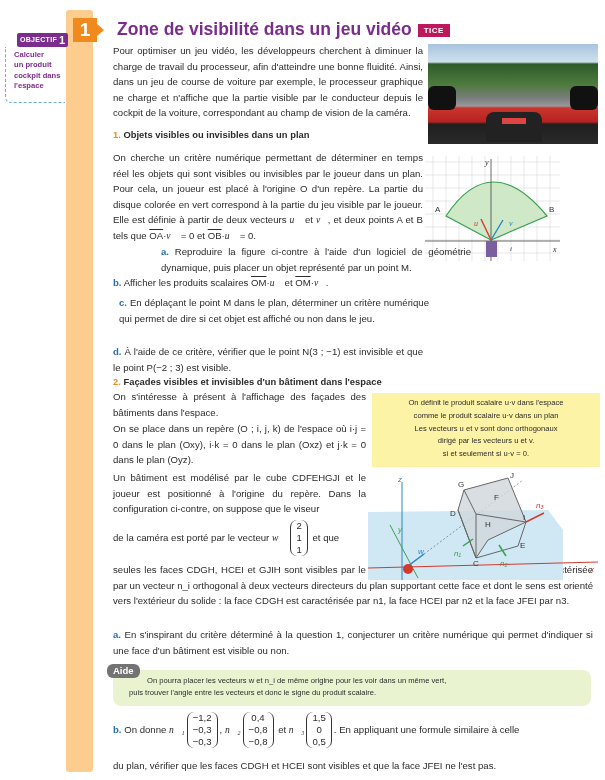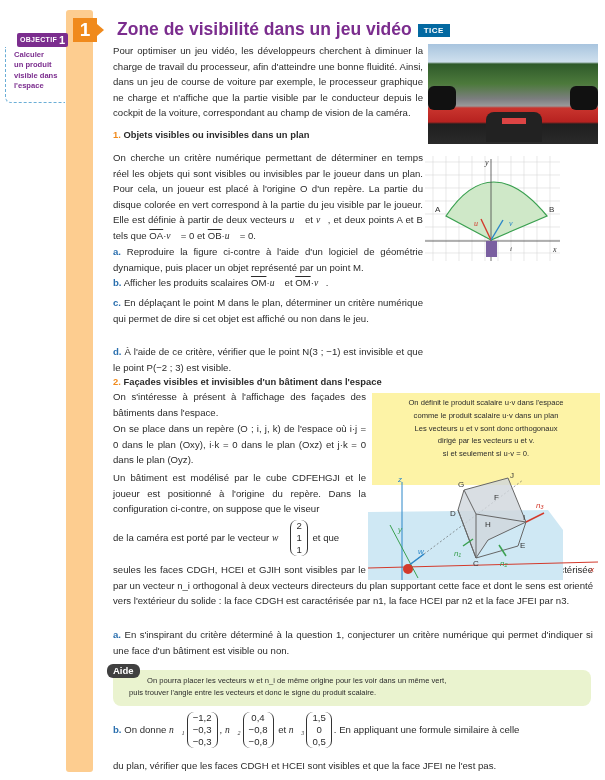--- a/index.html
+++ b/index.html
@@ -9,61 +9,61 @@
   .orange-bar { position: absolute; left: 66px; top: 10px; width: 27px; height: 762px; background: #fdcd90; border-radius: 3px; }
   .num-badge { position: absolute; left: 73px; top: 18px; width: 24px; height: 24px; background: #f08a1c; color: #fff; font-weight: bold; font-size: 19px; text-align: center; line-height: 24px; }
   .num-badge::after { content: ""; position: absolute; right: -7px; top: 6px; border-left: 7px solid #f08a1c; border-top: 6px solid transparent; border-bottom: 6px solid transparent; }
 
   .objectif { position: absolute; left: 5px; top: 28px; width: 60px; }
   .objectif .tag { display: inline-flex; align-items: center; background: #7b2d8e; color: #fff; font-size: 7px; font-weight: bold; padding: 1px 3px; letter-spacing: 0.3px; border-radius: 2px; margin-left: 12px; }
   .objectif .tag .n { font-size: 11px; margin-left: 2px; }
   .objectif .txt { border-left: 1px dashed #6aaed6; border-bottom: 1px dashed #6aaed6; border-radius: 0 0 0 6px; padding: 3px 0 10px 8px; color: #7b2d8e; font-weight: bold; font-size: 7.6px; line-height: 10.5px; }
 
   .title { position: absolute; left: 117px; top: 19px; font-size: 17.5px; font-weight: bold; color: #7b2d8e; white-space: nowrap; }
-  .tice { display: inline-block; background: #0369a1; color: #fff; font-size: 8px; font-weight: bold; padding: 2px 6px; vertical-align: middle; margin-left: 6px; letter-spacing: 0.5px; }
+  .tice { display: inline-block; background: #be185d; color: #fff; font-size: 8px; font-weight: bold; padding: 2px 6px; vertical-align: middle; margin-left: 6px; letter-spacing: 0.5px; }
 
   .p { position: absolute; left: 113px; font-size: 9.6px; line-height: 15.6px; color: #2b2b2b; text-align: justify; }
   .h { position: absolute; left: 113px; font-size: 9.4px; font-weight: bold; color: #2b2b2b; }
   .h .k { color: #f08a1c; }
   .q { color: #2a6fae; font-weight: bold; }
   .v { font-family: "Liberation Serif", serif; font-style: italic; position: relative; }
   .ov { text-decoration: overline; }
 
   .photo { position: absolute; left: 428px; top: 44px; width: 170px; height: 100px; overflow: hidden; background: linear-gradient(#a8c4de 0%, #cfe0ee 18%, #2f5a2a 20%, #4d7a3c 40%, #7c7e80 55%, #9a9a9a 62%, #c9352e 64%, #b72220 78%, #1f1f1f 80%, #2a2a2a 100%); }
   .photo .dash { position: absolute; left: 58px; top: 68px; width: 56px; height: 30px; background: #222; border-radius: 8px 8px 0 0; }
   .photo .dash i { position: absolute; top: 6px; left: 16px; width: 24px; height: 6px; background: #d44; }
   .photo .tw { position: absolute; top: 42px; left: 0; width: 28px; height: 24px; background: #111; border-radius: 6px; }
   .photo .tw.r { left: auto; right: 0; }
 
   .fig1 { position: absolute; left: 425px; top: 156px; width: 175px; height: 105px; }
   .fig2 { position: absolute; left: 368px; top: 470px; width: 230px; height: 110px; }
 
-  .def { position: absolute; left: 372px; top: 393px; width: 228px; height: 92px; background: #fdf3a6; font-size: 7.6px; line-height: 12.8px; text-align: center; padding-top: 4px; color: #2b2b2b; }
+  .def { position: absolute; left: 372px; top: 393px; width: 228px; height: 74px; background: #fdf3a6; font-size: 7.6px; line-height: 12.8px; text-align: center; padding-top: 4px; color: #2b2b2b; }
 
   .aide { position: absolute; left: 113px; top: 670px; width: 478px; height: 36px; background: #eaf3cf; border-radius: 8px; font-size: 7.6px; line-height: 12px; padding: 5px 8px 0 16px; color: #2b2b2b; }
-  .aide .lab { position: absolute; left: -6px; top: -6px; background: #404040; color: #fff; font-weight: bold; font-size: 9.5px; padding: 1px 6px; border-radius: 6px; }
+  .aide .lab { position: absolute; left: -6px; top: -6px; background: #737373; color: #fff; font-weight: bold; font-size: 9.5px; padding: 1px 6px; border-radius: 6px; }
   .aide .l1 { padding-left: 18px; display: block; }
 
   .mat { display: inline-block; vertical-align: middle; border-left: 1px solid #333; border-right: 1px solid #333; border-radius: 7px; padding: 0 5px; text-align: center; line-height: 12px; font-size: 9.6px; margin: 0 2px; }
 </style>
 </head>
 <body>
 
 <div class="orange-bar"></div>
 <div class="num-badge">1</div>
 
 <div class="objectif">
   <div class="tag">
       <span>OBJECTIF</span>
       <span class="n">1</span>
     </div>
   <div class="txt">
     <div>Calculer</div>
     <div>un produit</div>
-    <div>visible dans</div>
+    <div>cockpit dans</div>
     <div>l'espace</div>
   </div>
 </div>
 
 <div class="title">
   <span>Zone de visibilité dans un jeu vidéo</span><span class="tice">TICE</span>
 </div>
 
 <div class="p" style="top:43px;width:310px;">Pour optimiser un jeu vidéo, les développeurs cherchent à diminuer la charge de travail du processeur, afin d'atteindre une bonne fluidité. Ainsi, dans un jeu de course de voiture par exemple, le processeur graphique ne charge et n'affiche que la partie visible par le conducteur depuis le cockpit de la voiture, correspondant au champ de vision de la caméra.</div>
 
@@ -111,23 +111,23 @@
   <rect x="61" y="85" width="11" height="16" fill="#7a5fa0"></rect>
   <text x="10" y="56" font-size="8" fill="#333">A</text>
   <text x="124" y="56" font-size="8" fill="#333">B</text>
   <text x="49" y="70" font-size="8" fill="#d33a2c" font-style="italic" font-family="Liberation Serif, serif">u</text>
   <text x="84" y="70" font-size="8" fill="#2a86c8" font-style="italic" font-family="Liberation Serif, serif">v</text>
   <text x="85" y="95" font-size="7" fill="#333" font-style="italic" font-family="Liberation Serif, serif">i</text>
   <text x="128" y="96" font-size="8" fill="#333" font-style="italic" font-family="Liberation Serif, serif">x</text>
   <text x="60" y="9" font-size="8" fill="#333" font-style="italic" font-family="Liberation Serif, serif">y</text>
 </svg>
 
-<div class="p" style="top:244px;width:310px;"><span class="q">a.</span> <span>Reproduire la figure ci-contre à l'aide d'un logiciel de géométrie dynamique, puis placer un objet représenté par un point M.</span></div>
+<div class="p" style="top:244px;width:310px;margin-left:48px;"><span class="q">a.</span> <span>Reproduire la figure ci-contre à l'aide d'un logiciel de géométrie dynamique, puis placer un objet représenté par un point M.</span></div>
 <div class="p" style="top:275px;width:480px;"><span class="q">b.</span> <span>Afficher les produits scalaires</span> <span class="ov">OM</span>·<span class="v">u⃗</span> et <span class="ov">OM</span>·<span class="v">v⃗</span>.</div>
-<div class="p" style="top:295px;width:310px;"><span class="q">c.</span> <span>En déplaçant le point M dans le plan, déterminer un critère numérique qui permet de dire si cet objet est affiché ou non dans le jeu.</span></div>
+<div class="p" style="top:295px;width:310px;margin-left:6px;"><span class="q">c.</span> <span>En déplaçant le point M dans le plan, déterminer un critère numérique qui permet de dire si cet objet est affiché ou non dans le jeu.</span></div>
 <div class="p" style="top:344px;width:310px;"><span class="q">d.</span> <span>À l'aide de ce critère, vérifier que le point N(3 ; −1) est invisible et que le point P(−2 ; 3) est visible.</span></div>
 
 <div class="h" style="top:376px;">
   <span class="k">2.</span> <span>Façades visibles et invisibles d'un bâtiment dans l'espace</span>
 </div>
 <div class="p" style="top:389px;width:253px;">On s'intéresse à présent à l'affichage des façades des bâtiments dans l'espace.</div>
 <div class="p" style="top:421px;width:253px;">On se place dans un repère (O ; i, j, k) de l'espace où i·j = 0 dans le plan (Oxy), i·k = 0 dans le plan (Oxz) et j·k = 0 dans le plan (Oyz).</div>
 
 <div class="def">
   <div>On définit le produit scalaire u·v dans l'espace</div>

